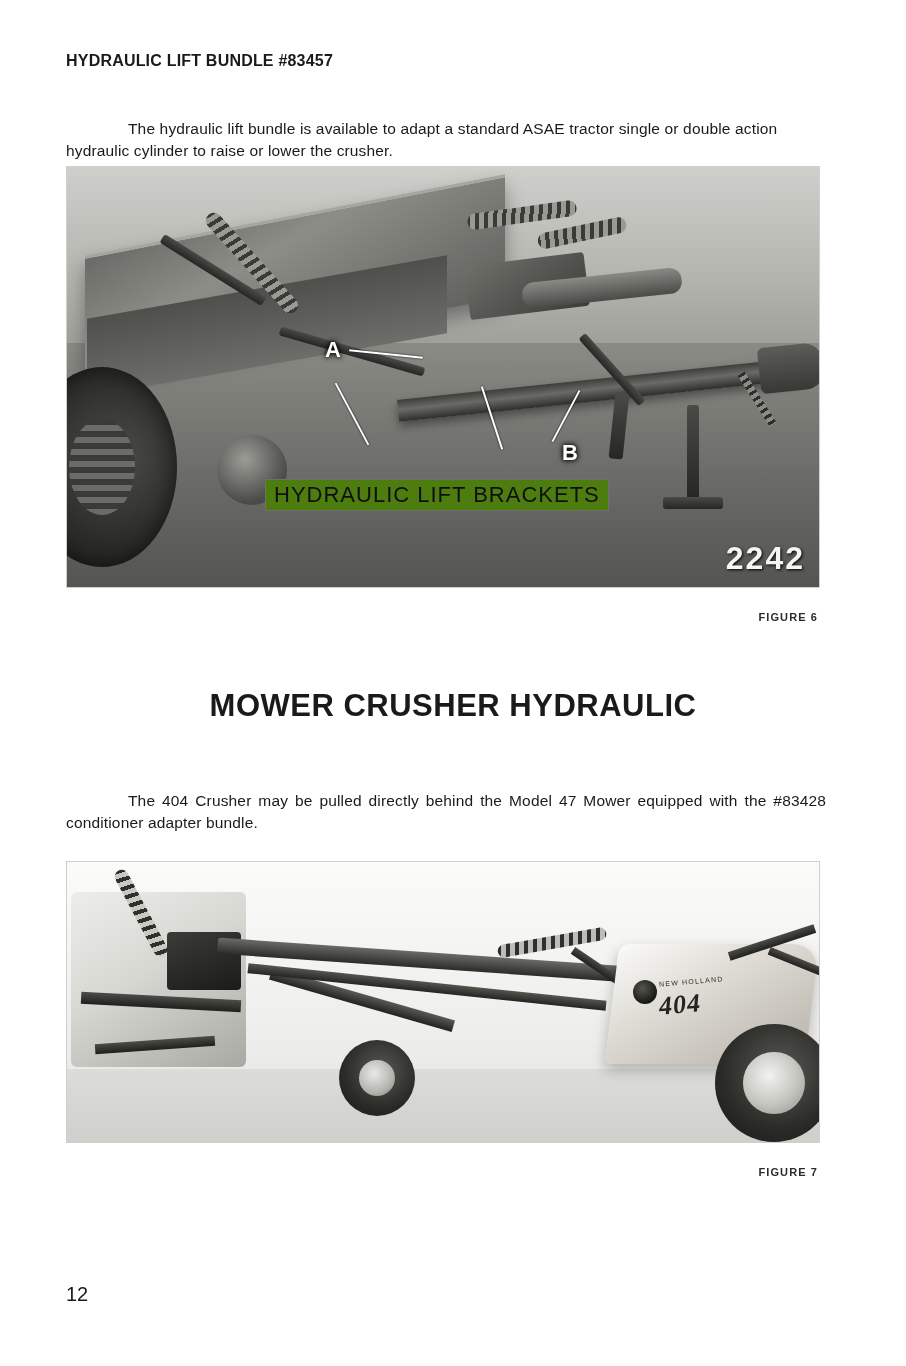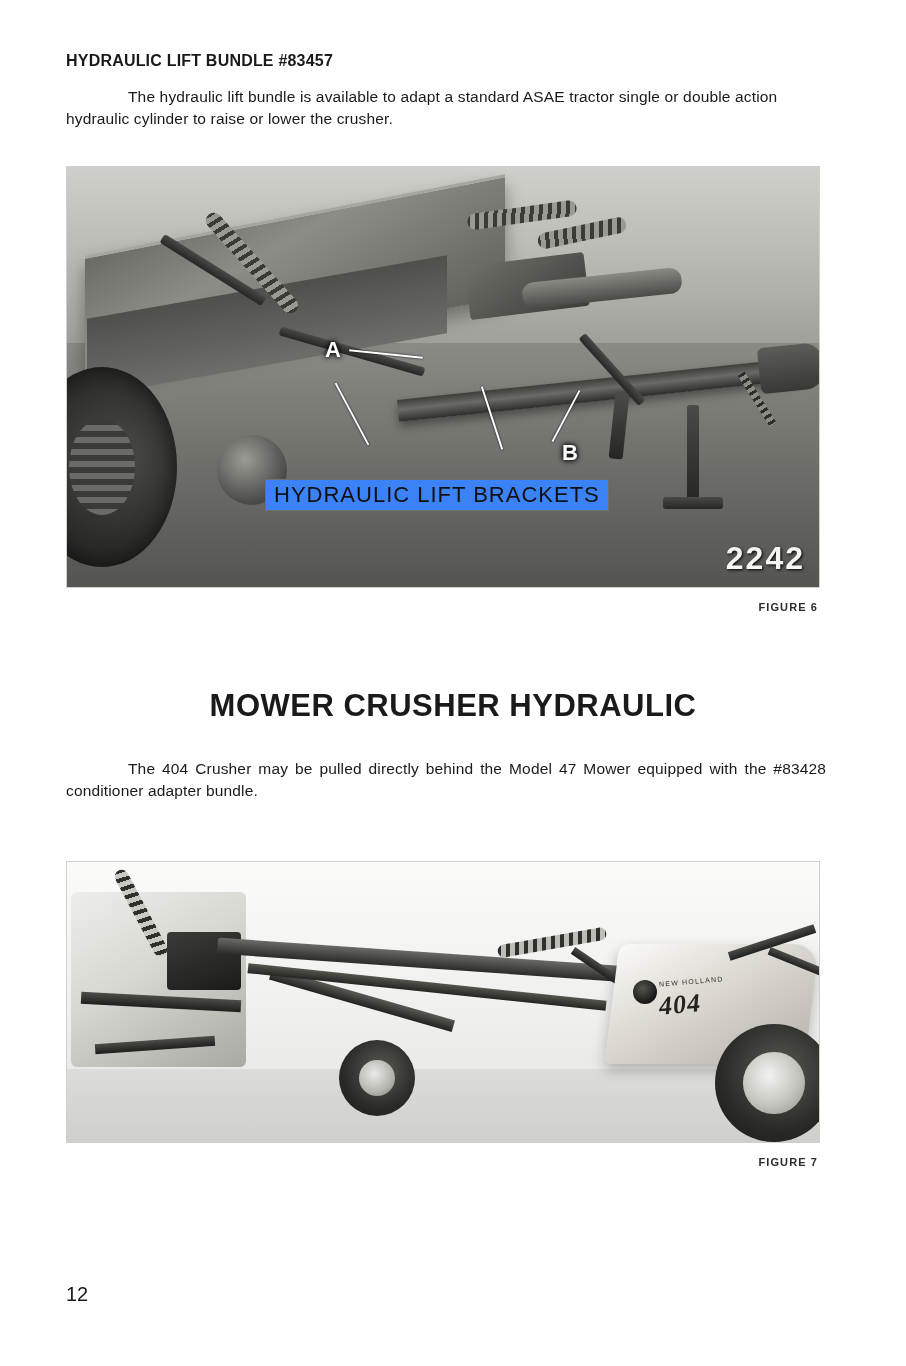--- a/index.html
+++ b/index.html
@@ -26,20 +26,21 @@
     font-weight: bold;
     letter-spacing: 0.2px;
   }
 
   
   .para {
     position: absolute;
     font-size: 15.5px;
     line-height: 1.45;
     letter-spacing: 0.15px;
+    margin-top: 32px;
   }
   .para .indent { display: inline-block; width: 62px; }
   #para-1 {
     left: 66px;
     top: 86px;
     width: 760px;
   }
   #para-2 {
     left: 66px;
     top: 758px;
@@ -56,21 +57,21 @@
     position: relative;
     width: 752px;
     overflow: hidden;
     background: #b9b9b7;
     border: 1px solid #cfcfcd;
   }
   #photo-6 { height: 420px; }
   #photo-7 { height: 280px; background: #ffffff; }
 
   .figure-caption {
-    margin-top: 13px;
+    margin-top: 23px;
     text-align: right;
     font-size: 11px;
     font-weight: bold;
     letter-spacing: 1.1px;
     color: #2b2b2b;
   }
 
   
   .big-heading {
     position: absolute;
@@ -202,21 +203,21 @@
     text-shadow: 0 0 4px #000, 0 0 6px #000;
   }
   .callout-line {
     position: absolute;
     height: 2px;
     background: #ffffff;
     box-shadow: 0 0 2px #000;
   }
   .photo-label {
     position: absolute;
-    background: #3b82f6;
+    background: #4d7c0f;
     color: #101010;
     font-size: 22px;
     letter-spacing: 1px;
     padding: 2px 8px;
     border: 1px solid #6f6f6c;
     font-family: "Liberation Sans", sans-serif;
   }
   .photo-number {
     position: absolute;
     right: 14px;

